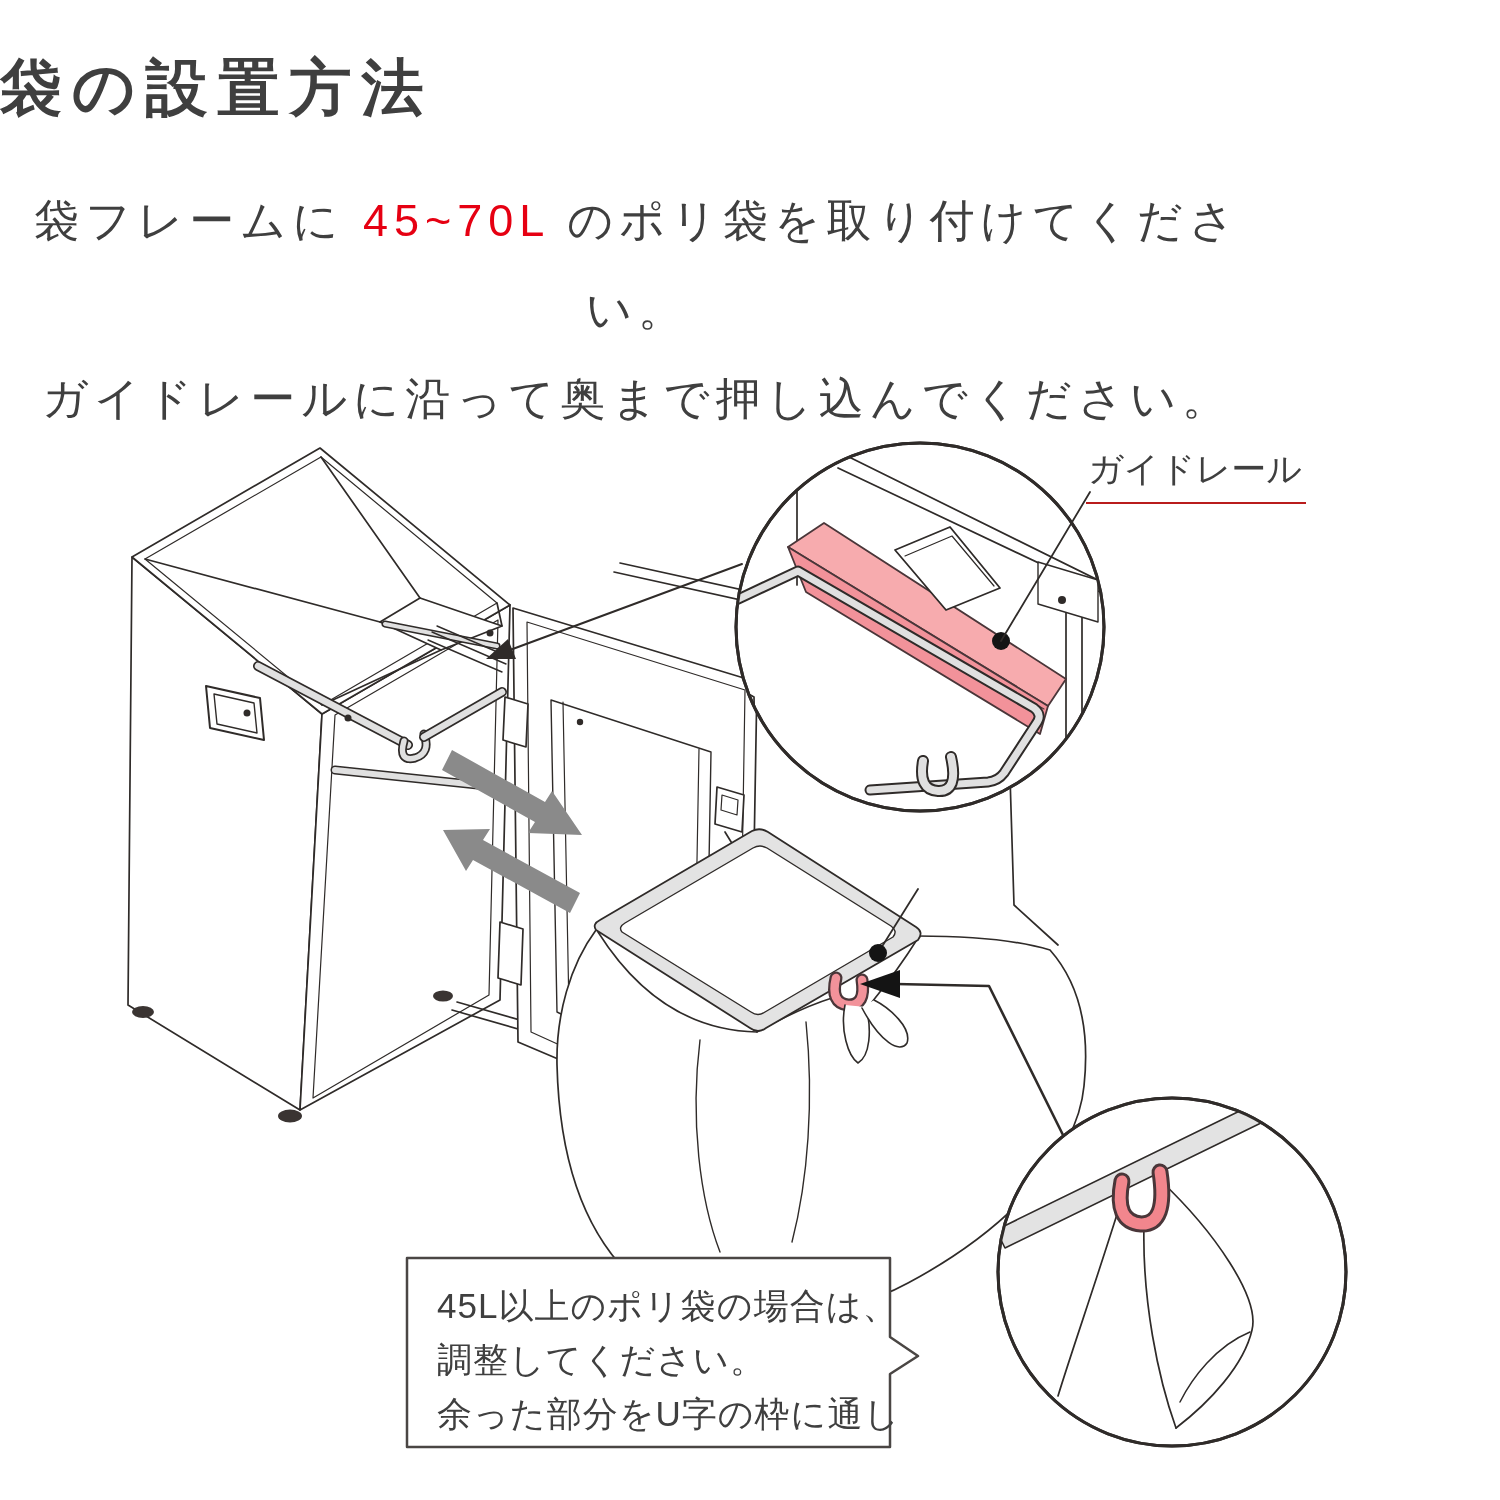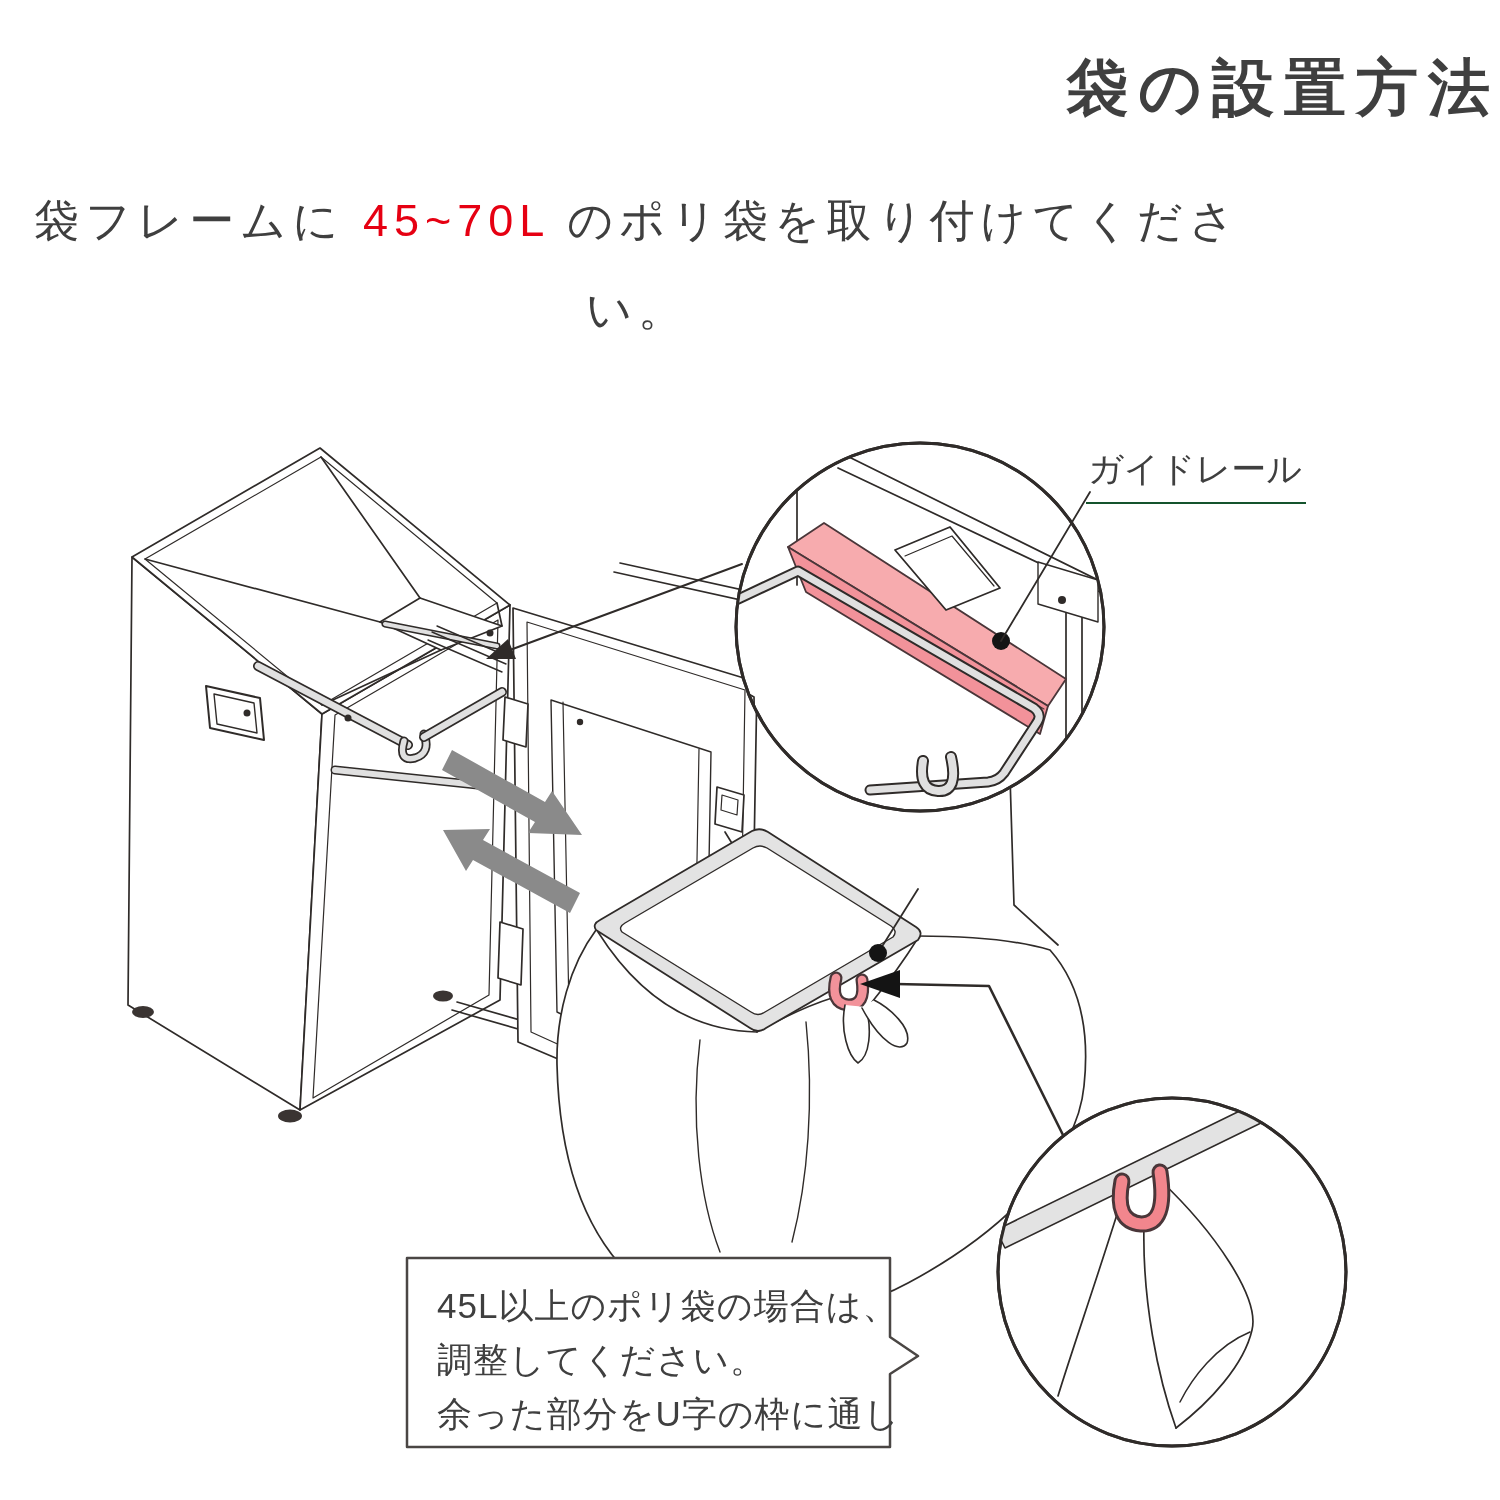--- a/index.html
+++ b/index.html
@@ -1,25 +1,25 @@
 <!DOCTYPE html>
 <html><head>
 <meta charset="utf-8">
 <style>
   html,body{margin:0;padding:0;background:#ffffff;}
   .stage{position:relative;width:1500px;height:1500px;background:#ffffff;overflow:hidden;
          font-family:"Liberation Sans","DejaVu Sans",sans-serif;color:#3f3f3f;}
   .stage svg{position:absolute;left:0;top:0;}
-  .title{position:absolute;top:46px;left:0;width:1500px;text-align:right;
+  .title{position:absolute;top:46px;left:0;width:1500px;text-align:left;
          font-size:62px;font-weight:600;letter-spacing:10px;color:#3f3f3f;}
   .instr{position:absolute;top:176px;left:0;width:1275px;text-align:center;
          font-size:45px;line-height:89px;letter-spacing:6px;color:#3f3f3f;font-weight:500;}
   .accent{color:#e60012;}
   .part-label{position:absolute;font-size:35px;color:#3f3f3f;font-weight:500;
-              border-bottom:2px solid #14532d;padding:0 4px 9px 2px;letter-spacing:0px;}
+              border-bottom:2px solid #b91c1c;padding:0 4px 9px 2px;letter-spacing:0px;}
   .lbl-rail{left:1086px;top:446px;}
   .lbl-frame{left:914px;top:841px;}
   .note-text{position:absolute;left:437px;top:1279px;font-size:35px;line-height:54px;
              letter-spacing:1px;color:#3f3f3f;font-weight:400;}
 </style>
 </head>
 <body>
 
 <div class="stage">
 
@@ -215,20 +215,21 @@
       </g>
 
       <path d="M407,1258 L890,1258 L890,1337 L918,1356 L890,1374 L890,1447 L407,1447 Z" fill="#ffffff" stroke="#4a4644" stroke-width="2.5"></path>
     </g>
   </svg>
 
   <div class="title">袋の設置方法</div>
 
   <div class="instr">
     <div><span>袋フレームに </span><span class="accent">45~70L</span><span> のポリ袋を取り付けてください。</span></div>
+    <div>ガイドレールに沿って奥まで押し込んでください。</div>
   </div>
 
   <div class="part-label lbl-rail">ガイドレール</div>
 
   <div class="note-text">
     <div>45L以上のポリ袋の場合は、</div>
     <div>調整してください。</div>
     <div>余った部分をU字の枠に通し</div>
   </div>
 

